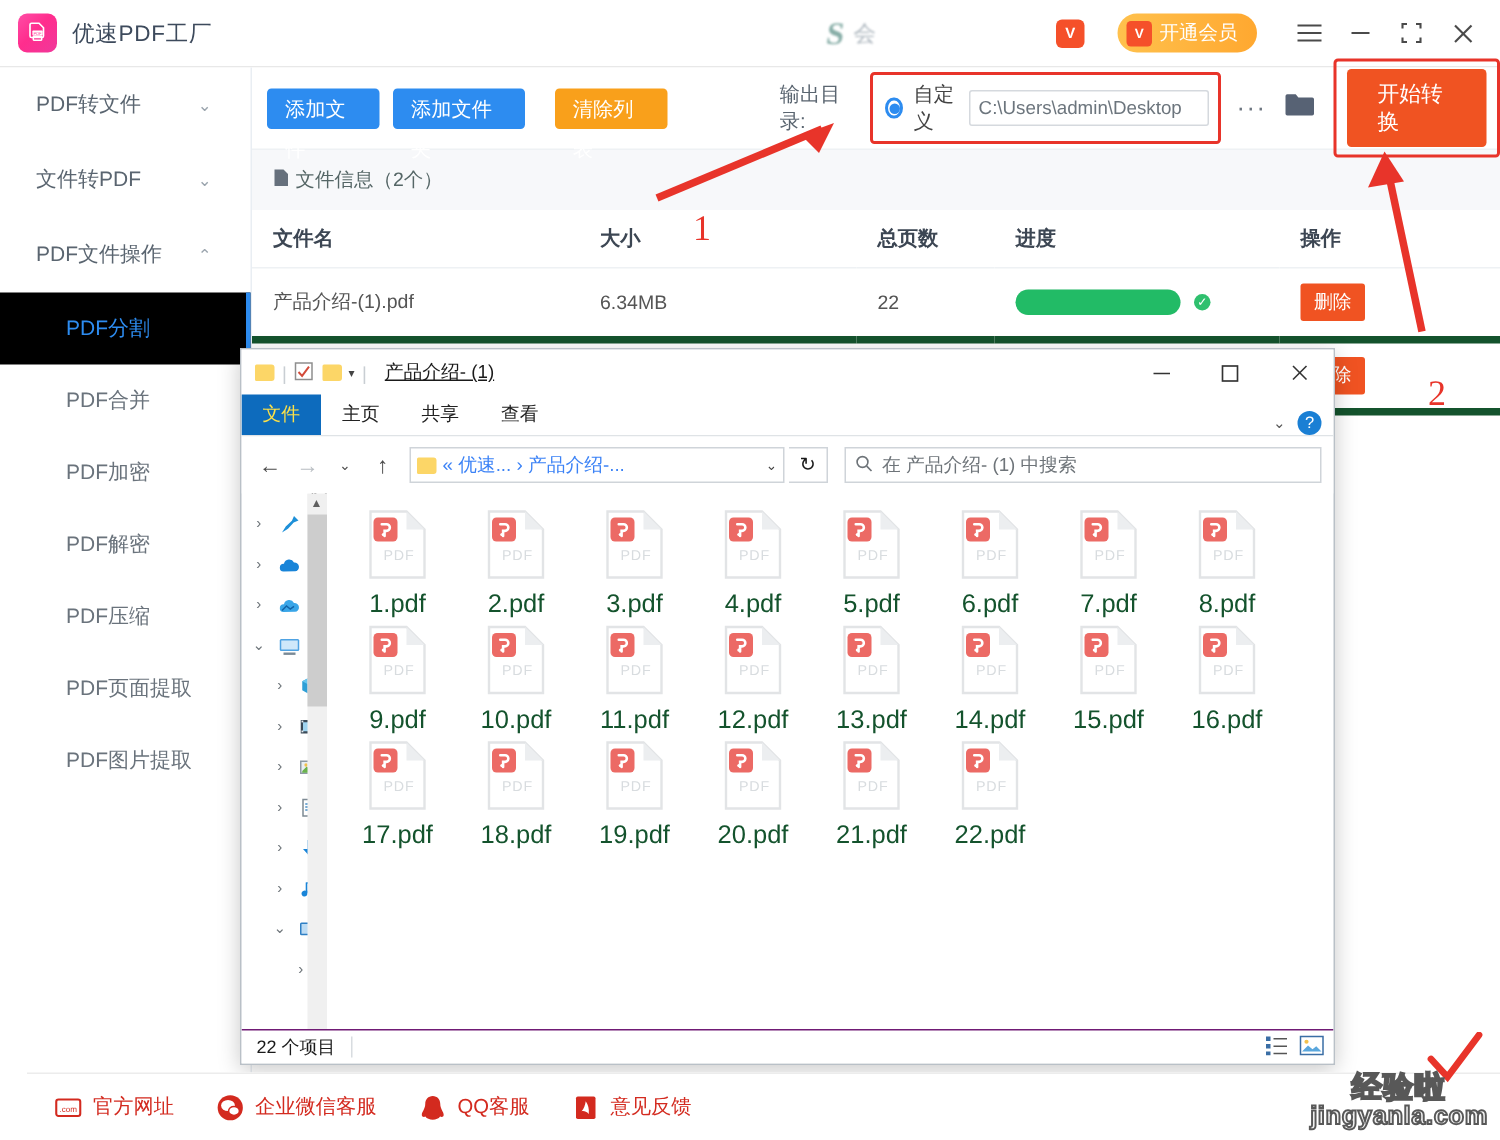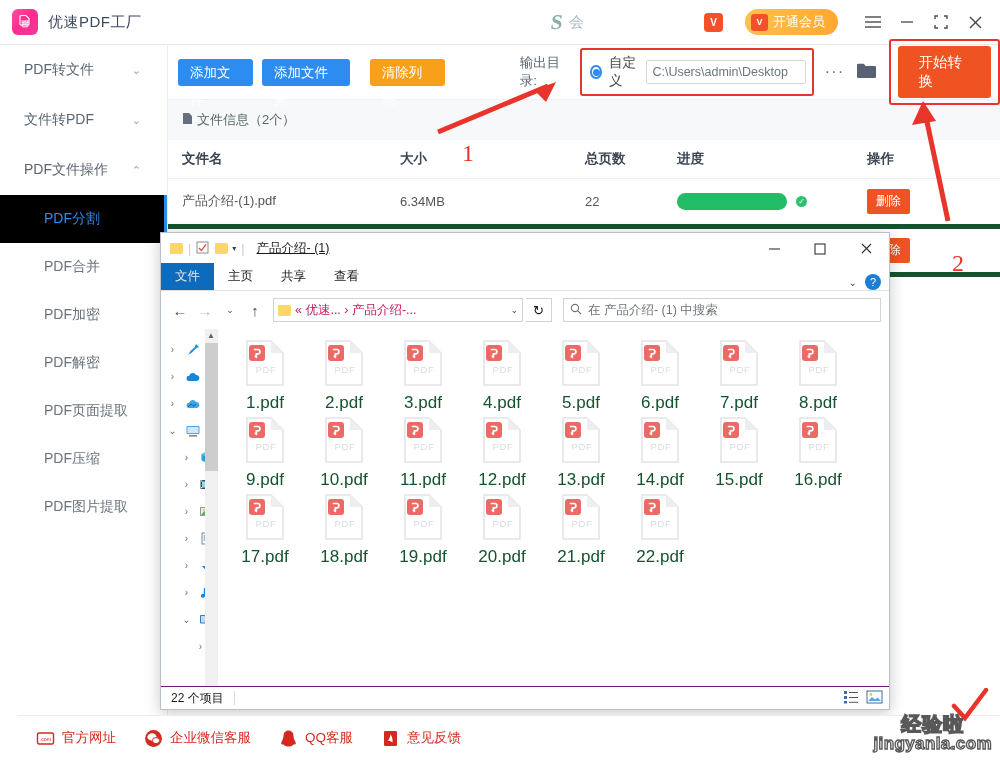--- a/index.html
+++ b/index.html
@@ -160,35 +160,35 @@
   #ex-title { height:31px; display:flex; align-items:center; background:#fff; }
   .qa-folder { width:13px;height:11px;background:#fcd667;border-radius:1px 2px 2px 1px; flex:0 0 auto;}
   #ex-title .qsep { color:#c9ced3; margin:0 5px; }
   #ex-titletext { margin-left:7px; font-size:12.5px; color:#1a1a1a;text-decoration:underline; }
   .ex-wbtn { width:46px;height:31px;display:flex;align-items:center;
     justify-content:center;cursor:pointer;color:#333; }
   #ex-ribbon { height:27px; display:flex; align-items:flex-end; background:#fff;
     border-bottom:1px solid #dfe3e6; }
   .rib-tab { padding:0 14px; height:27px; line-height:27px; font-size:12.5px;
     cursor:pointer; color:#222; }
-  .rib-tab.file { background:#0d6bbd; color:#e5e5e5; }
+  .rib-tab.file { background:#0d6bbd; color:#fde047; }
   #rib-right { margin-left:auto; display:flex; align-items:center; gap:8px; padding-right:8px; }
   .help-circ { width:16px;height:16px;border-radius:50%;background:#1a7fd4;
     color:#fff;font-size:11px;text-align:center;line-height:16px;cursor:pointer;}
   #ex-nav { height:38px; display:flex; align-items:center; gap:3px;
     padding:0 8px; background:#fff; }
   .navbtn { width:22px; height:24px; display:flex; align-items:center;
     justify-content:center; cursor:pointer; color:#4a4a4a; font-size:15px; }
   .navbtn.dim { color:#b9bec3; }
   #addressbar {
     flex:0 0 auto; width:250px; height:24px; border:1px solid #cfd4d9;
     display:flex; align-items:center; padding:0 4px; gap:4px; margin-left:4px;
     background:#fff;
   }
-  #addr-text { flex:1 1 auto; font-size:12.5px; color:#be185d; white-space:nowrap; overflow:hidden;}
+  #addr-text { flex:1 1 auto; font-size:12.5px; color:#3b82f6; white-space:nowrap; overflow:hidden;}
   #refresh-btn { width:26px;height:24px;border:1px solid #cfd4d9;border-left:none;
     display:flex;align-items:center;justify-content:center;cursor:pointer;font-size:13px;}
   #searchbar {
     margin-left:8px; flex:1 1 auto; height:24px; border:1px solid #cfd4d9;
     display:flex; align-items:center; gap:6px; padding:0 6px; background:#fff;
   }
   #search-text { font-size:12.5px; color:#6e7479; }
   #ex-body { display:flex; height:371px; }
   #ex-tree { width:148px; padding-top:7px; position:relative; overflow:hidden; }
   .tree-row { height:27px; display:flex; align-items:center; gap:5px;
@@ -303,24 +303,24 @@
   <div class="side-item">
     <span>PDF合并</span>
   </div>
   <div class="side-item">
     <span>PDF加密</span>
   </div>
   <div class="side-item">
     <span>PDF解密</span>
   </div>
   <div class="side-item">
+    <span>PDF压缩</span>
+  </div>
+  <div class="side-item">
     <span>PDF页面提取</span>
-  </div>
-  <div class="side-item">
-    <span>PDF压缩</span>
   </div>
   <div class="side-item">
     <span>PDF图片提取</span>
   </div>
 </div>
 
 <div id="main">
 
   <div id="toolbar">
     <div class="tbtn blue">添加文件</div>

